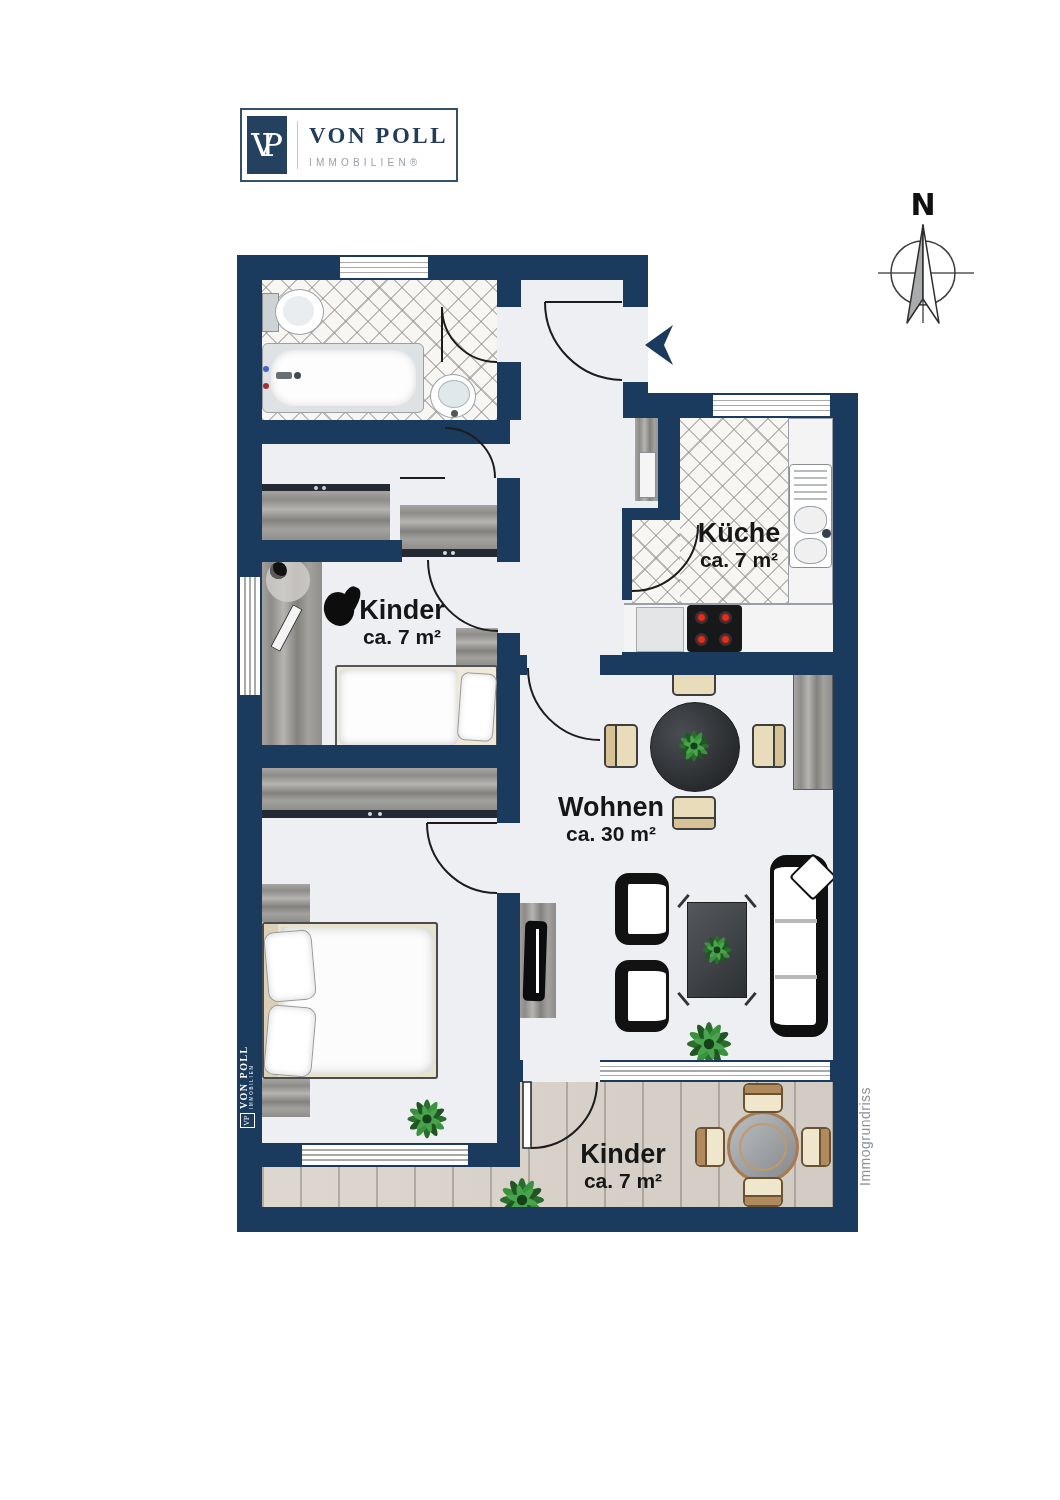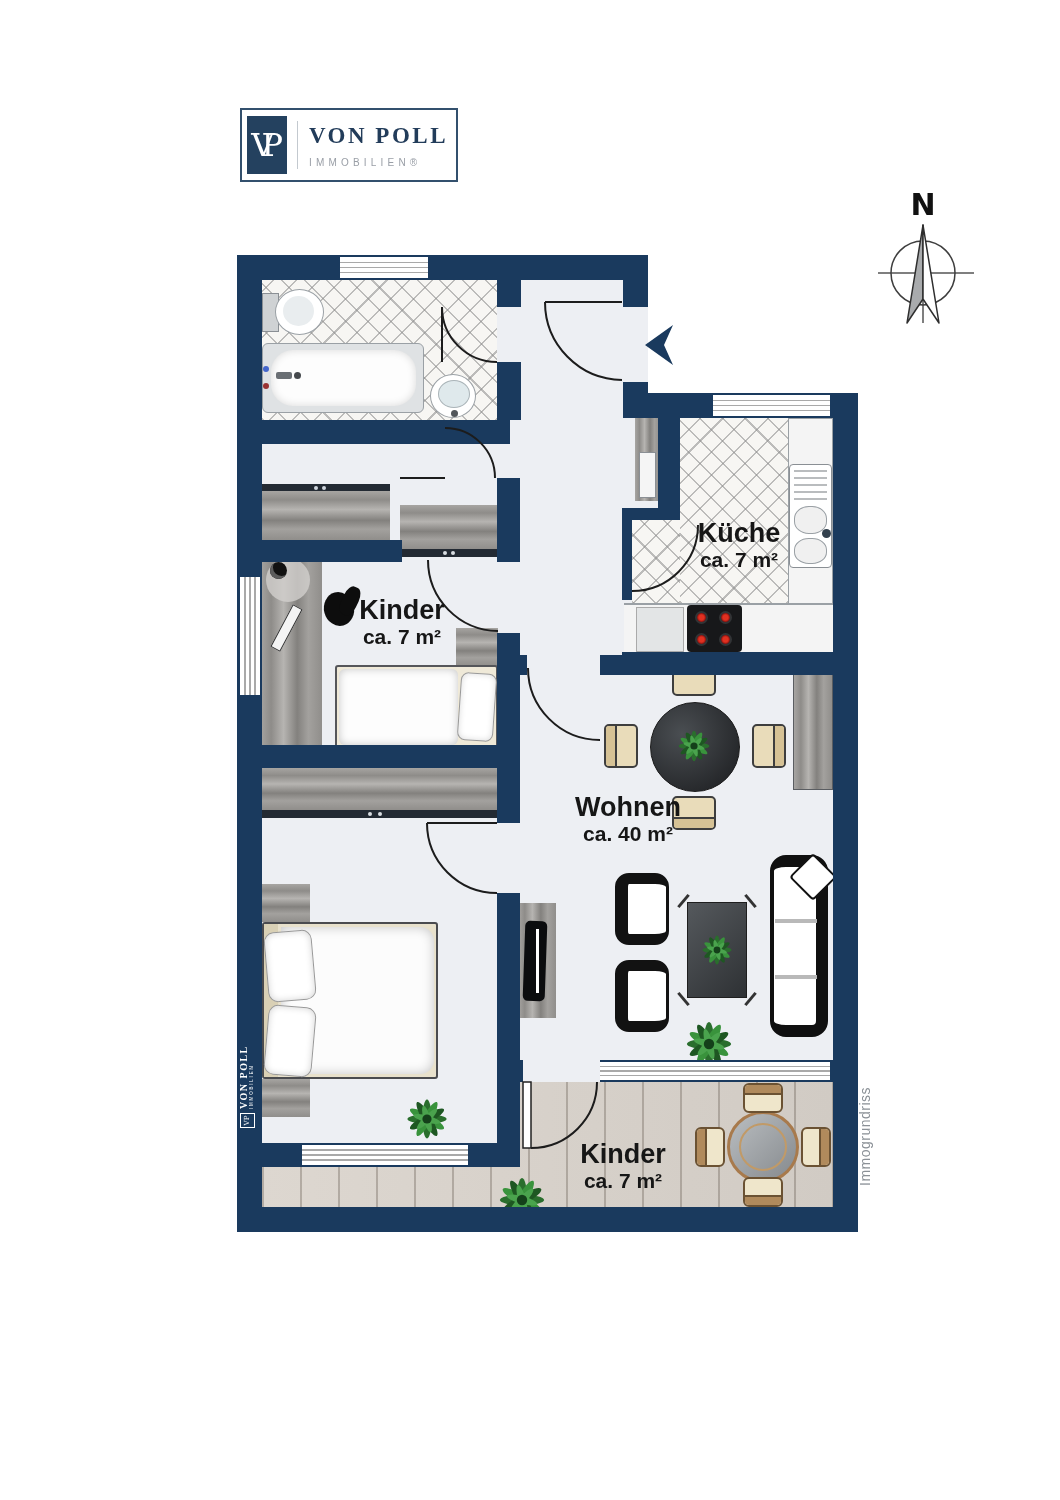--- a/index.html
+++ b/index.html
@@ -280,23 +280,23 @@
   </svg>
 
   <div class="rlabel" style="left:659px;top:519px;">
     <div class="rname">Küche</div>
     <div class="rarea">ca. 7 m²</div>
   </div>
   <div class="rlabel" style="left:322px;top:596px;">
     <div class="rname">Kinder</div>
     <div class="rarea">ca. 7 m²</div>
   </div>
-  <div class="rlabel" style="left:548px;top:793px;">
+  <div class="rlabel" style="left:531px;top:793px;">
     <div class="rname">Wohnen</div>
-    <div class="rarea">ca. 40 m²</div>
+    <div class="rarea">ca. 30 m²</div>
   </div>
   <div class="rlabel" style="left:543px;top:1140px;">
     <div class="rname">Kinder</div>
     <div class="rarea">ca. 7 m²</div>
   </div>
 
   <div class="wallbrand">
     <span class="box">VP</span>
     <span>
       <span class="nm" style="display:block;">VON POLL</span>

